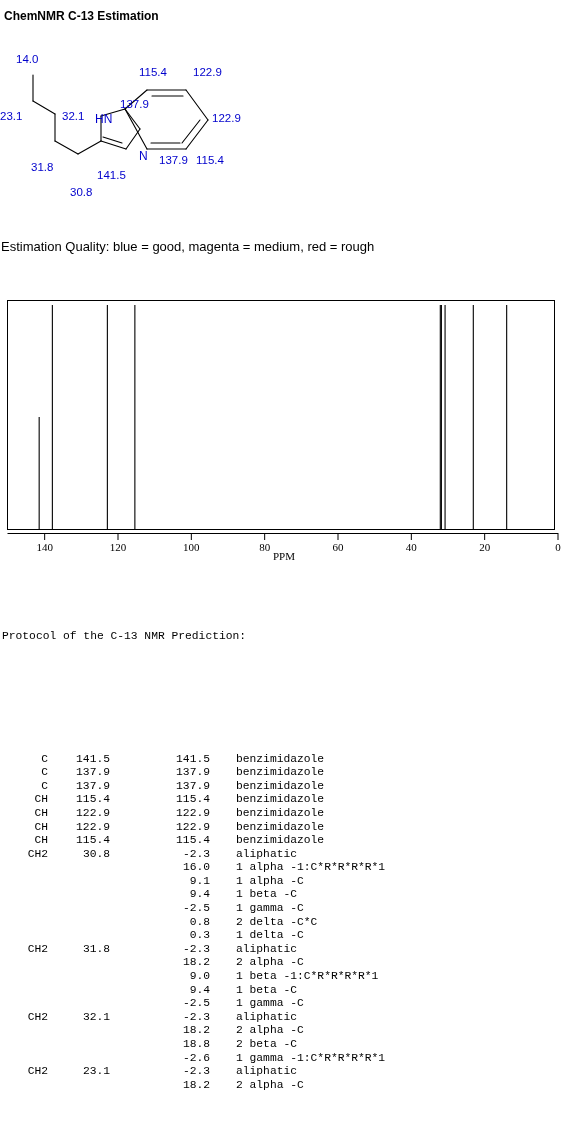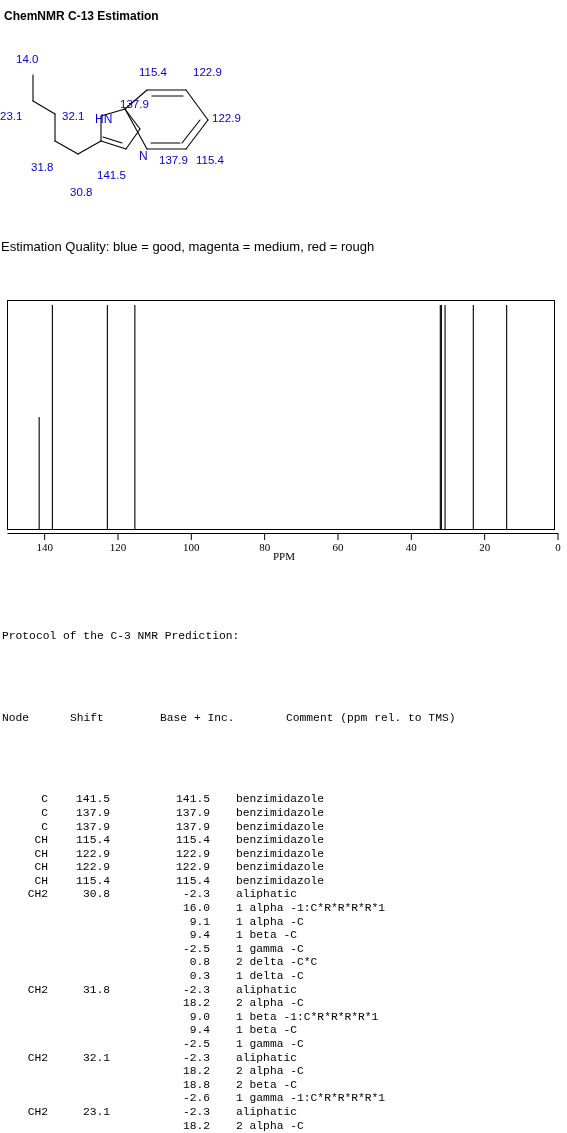--- a/index.html
+++ b/index.html
@@ -161,18 +161,17 @@
         <text x="338.00" y="259">60</text>
         <text x="411.33" y="259">40</text>
         <text x="484.67" y="259">20</text>
         <text x="558.00" y="259">0</text>
       </g>
     <text x="284" y="268" font-family="'Liberation Serif', serif" font-size="11" text-anchor="middle" fill="#000000">PPM</text>
   </svg>
 </div>
 
 <div id="protocol">
-  <span class="proto-title">Protocol of the C-3 NMR Prediction:</span>
+  <span class="proto-title">Protocol of the C-13 NMR Prediction:</span>
   <span class="spacer"></span>
-  <span class="hdr"><span class="col-node">Node</span><span class="col-shift">Shift</span><span class="col-base">Base + Inc.</span><span class="col-comment">Comment (ppm rel. to TMS)</span></span>
   <span class="spacer"></span>
   <div id="protocol-rows"><span class="row"><span class="col-node">C</span><span class="col-shift">141.5</span><span class="col-base">141.5</span><span class="col-comment">benzimidazole</span></span><span class="row"><span class="col-node">C</span><span class="col-shift">137.9</span><span class="col-base">137.9</span><span class="col-comment">benzimidazole</span></span><span class="row"><span class="col-node">C</span><span class="col-shift">137.9</span><span class="col-base">137.9</span><span class="col-comment">benzimidazole</span></span><span class="row"><span class="col-node">CH</span><span class="col-shift">115.4</span><span class="col-base">115.4</span><span class="col-comment">benzimidazole</span></span><span class="row"><span class="col-node">CH</span><span class="col-shift">122.9</span><span class="col-base">122.9</span><span class="col-comment">benzimidazole</span></span><span class="row"><span class="col-node">CH</span><span class="col-shift">122.9</span><span class="col-base">122.9</span><span class="col-comment">benzimidazole</span></span><span class="row"><span class="col-node">CH</span><span class="col-shift">115.4</span><span class="col-base">115.4</span><span class="col-comment">benzimidazole</span></span><span class="row"><span class="col-node">CH2</span><span class="col-shift">30.8</span><span class="col-base">-2.3</span><span class="col-comment">aliphatic</span></span><span class="row"><span class="col-node"></span><span class="col-shift"></span><span class="col-base">16.0</span><span class="col-comment">1 alpha -1:C*R*R*R*R*1</span></span><span class="row"><span class="col-node"></span><span class="col-shift"></span><span class="col-base">9.1</span><span class="col-comment">1 alpha -C</span></span><span class="row"><span class="col-node"></span><span class="col-shift"></span><span class="col-base">9.4</span><span class="col-comment">1 beta -C</span></span><span class="row"><span class="col-node"></span><span class="col-shift"></span><span class="col-base">-2.5</span><span class="col-comment">1 gamma -C</span></span><span class="row"><span class="col-node"></span><span class="col-shift"></span><span class="col-base">0.8</span><span class="col-comment">2 delta -C*C</span></span><span class="row"><span class="col-node"></span><span class="col-shift"></span><span class="col-base">0.3</span><span class="col-comment">1 delta -C</span></span><span class="row"><span class="col-node">CH2</span><span class="col-shift">31.8</span><span class="col-base">-2.3</span><span class="col-comment">aliphatic</span></span><span class="row"><span class="col-node"></span><span class="col-shift"></span><span class="col-base">18.2</span><span class="col-comment">2 alpha -C</span></span><span class="row"><span class="col-node"></span><span class="col-shift"></span><span class="col-base">9.0</span><span class="col-comment">1 beta -1:C*R*R*R*R*1</span></span><span class="row"><span class="col-node"></span><span class="col-shift"></span><span class="col-base">9.4</span><span class="col-comment">1 beta -C</span></span><span class="row"><span class="col-node"></span><span class="col-shift"></span><span class="col-base">-2.5</span><span class="col-comment">1 gamma -C</span></span><span class="row"><span class="col-node">CH2</span><span class="col-shift">32.1</span><span class="col-base">-2.3</span><span class="col-comment">aliphatic</span></span><span class="row"><span class="col-node"></span><span class="col-shift"></span><span class="col-base">18.2</span><span class="col-comment">2 alpha -C</span></span><span class="row"><span class="col-node"></span><span class="col-shift"></span><span class="col-base">18.8</span><span class="col-comment">2 beta -C</span></span><span class="row"><span class="col-node"></span><span class="col-shift"></span><span class="col-base">-2.6</span><span class="col-comment">1 gamma -1:C*R*R*R*R*1</span></span><span class="row"><span class="col-node">CH2</span><span class="col-shift">23.1</span><span class="col-base">-2.3</span><span class="col-comment">aliphatic</span></span><span class="row"><span class="col-node"></span><span class="col-shift"></span><span class="col-base">18.2</span><span class="col-comment">2 alpha -C</span></span></div>
 </div>
 
 </body></html>

